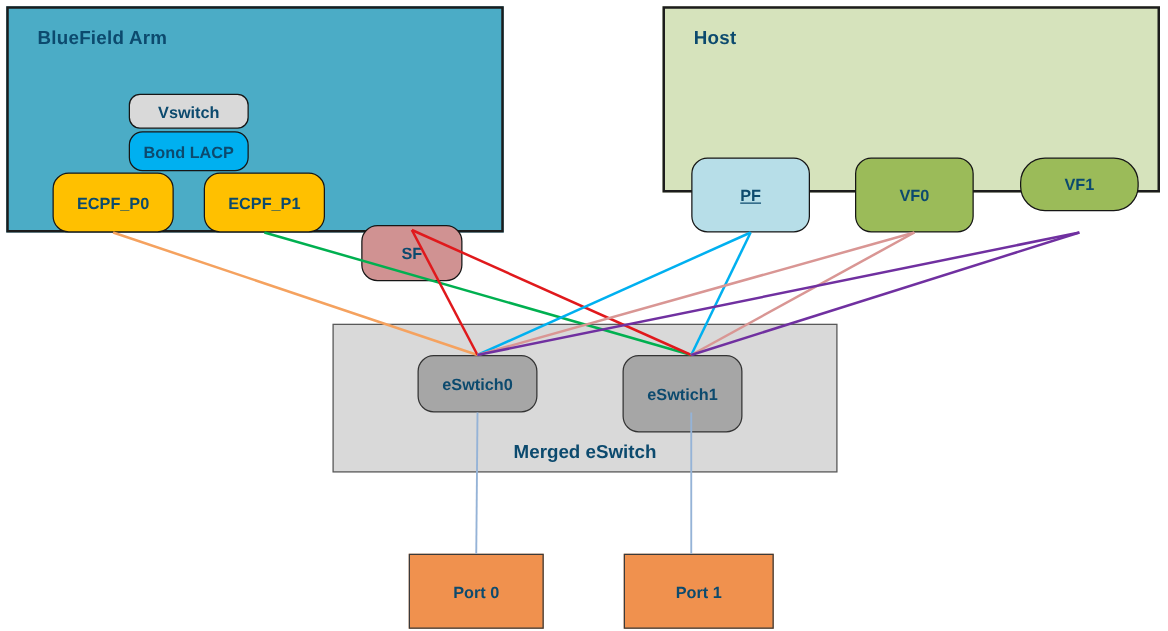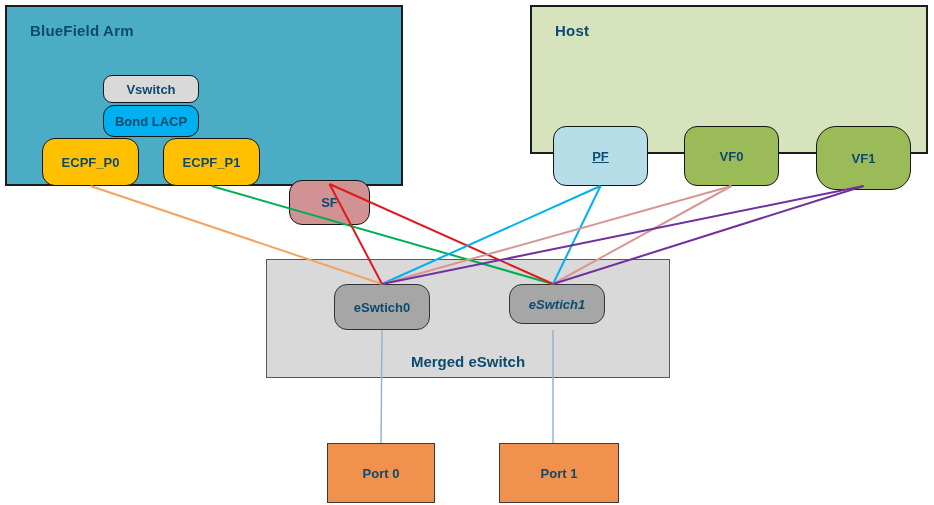--- a/index.html
+++ b/index.html
@@ -52,25 +52,25 @@
   #box-merged    { left: 266px; top: 259px; width: 404px; height: 119px;
                    border: 1.5px solid #595959; z-index: 1; }
   
   #node-vswitch   { left: 103px; top: 75px;  width: 96px; height: 28px; border-radius: 9px; }
   #node-bond_lacp { left: 103px; top: 105px; width: 96px; height: 32px; border-radius: 11px; }
   #node-ecpf_p0   { left: 42px;  top: 138px; width: 97px; height: 48px; border-radius: 13px; }
   #node-ecpf_p1   { left: 163px; top: 138px; width: 97px; height: 48px; border-radius: 13px; }
   #node-sf        { left: 289px; top: 139px; width: 81px; height: 45px; border-radius: 13px; }
   #node-pf        { left: 553px; top: 126px; width: 95px; height: 60px; border-radius: 13px; }
   #node-vf0       { left: 684px; top: 126px; width: 95px; height: 60px; border-radius: 13px; }
-  #node-vf1       { left: 816px; top: 126px; width: 95px; height: 64px; border-radius: 20px; }
+  #node-vf1       { left: 816px; top: 126px; width: 95px; height: 43px; border-radius: 20px; }
   #node-eswitch0  { left: 334px; top: 284px; width: 96px; height: 46px; border-radius: 13px;
                     border-color: #333; }
-  #node-eswitch1  { left: 509px; top: 284px; width: 96px; height: 40px; border-radius: 13px;
-                    border-color: #333; font-style: italic; }
+  #node-eswitch1  { left: 498px; top: 284px; width: 96px; height: 62px; border-radius: 13px;
+                    border-color: #333; }
   #node-port0     { left: 327px; top: 443px; width: 108px; height: 60px; border: 1.5px solid #3a3a3a; }
   #node-port1     { left: 499px; top: 443px; width: 120px; height: 60px; border: 1.5px solid #3a3a3a; }
   
   #edges {
     position: absolute;
     left: 0; top: 0;
     width: 934px; height: 505px;
     z-index: 3;
     pointer-events: none;
   }

